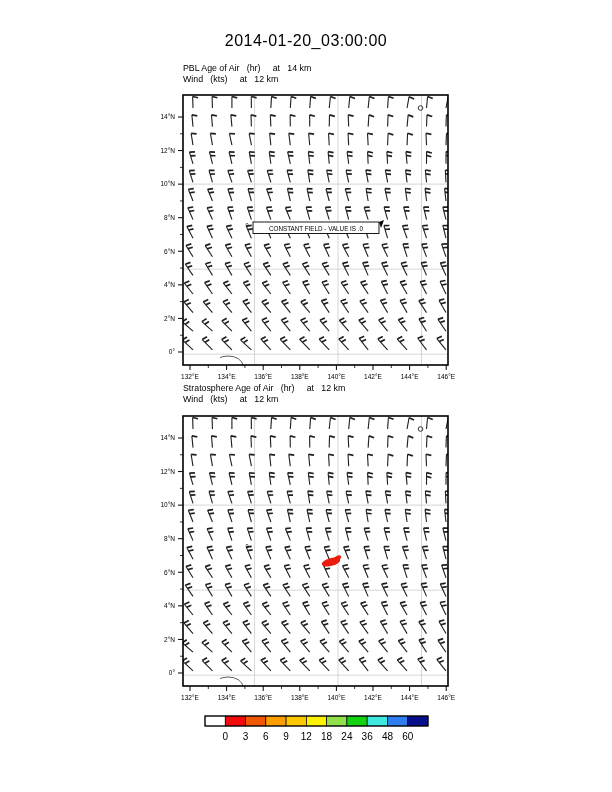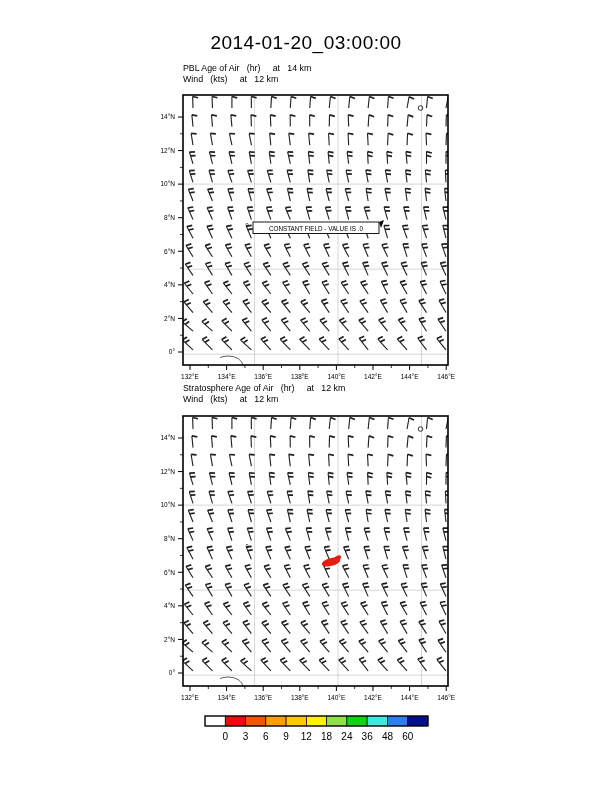--- a/index.html
+++ b/index.html
@@ -2,21 +2,21 @@
 <html><head>
 <meta charset="utf-8">
 <style>
   html,body{margin:0;padding:0;background:#888;}
   .page{
     position:relative;width:612px;height:792px;background:#ffffff;
     font-family:"Liberation Sans",sans-serif;color:#000;overflow:hidden;margin:0 auto;
   }
   .main-title{
     position:absolute;top:32px;left:0;width:612px;text-align:center;
-    font-size:19px;letter-spacing:0.5px;white-space:pre;
+    font-size:16px;letter-spacing:0.5px;white-space:pre;
   }
   .ptitle{position:absolute;left:183px;font-size:8.8px;line-height:10.5px;white-space:pre;}
   .map-svg{position:absolute;left:146px;width:312px;height:300px;}
   .cbar-svg{position:absolute;left:195px;top:712px;width:250px;height:40px;}
   svg text{font-family:"Liberation Sans",sans-serif;fill:#000;}
 </style>
 </head>
 <body>
 
 <div class="page">

